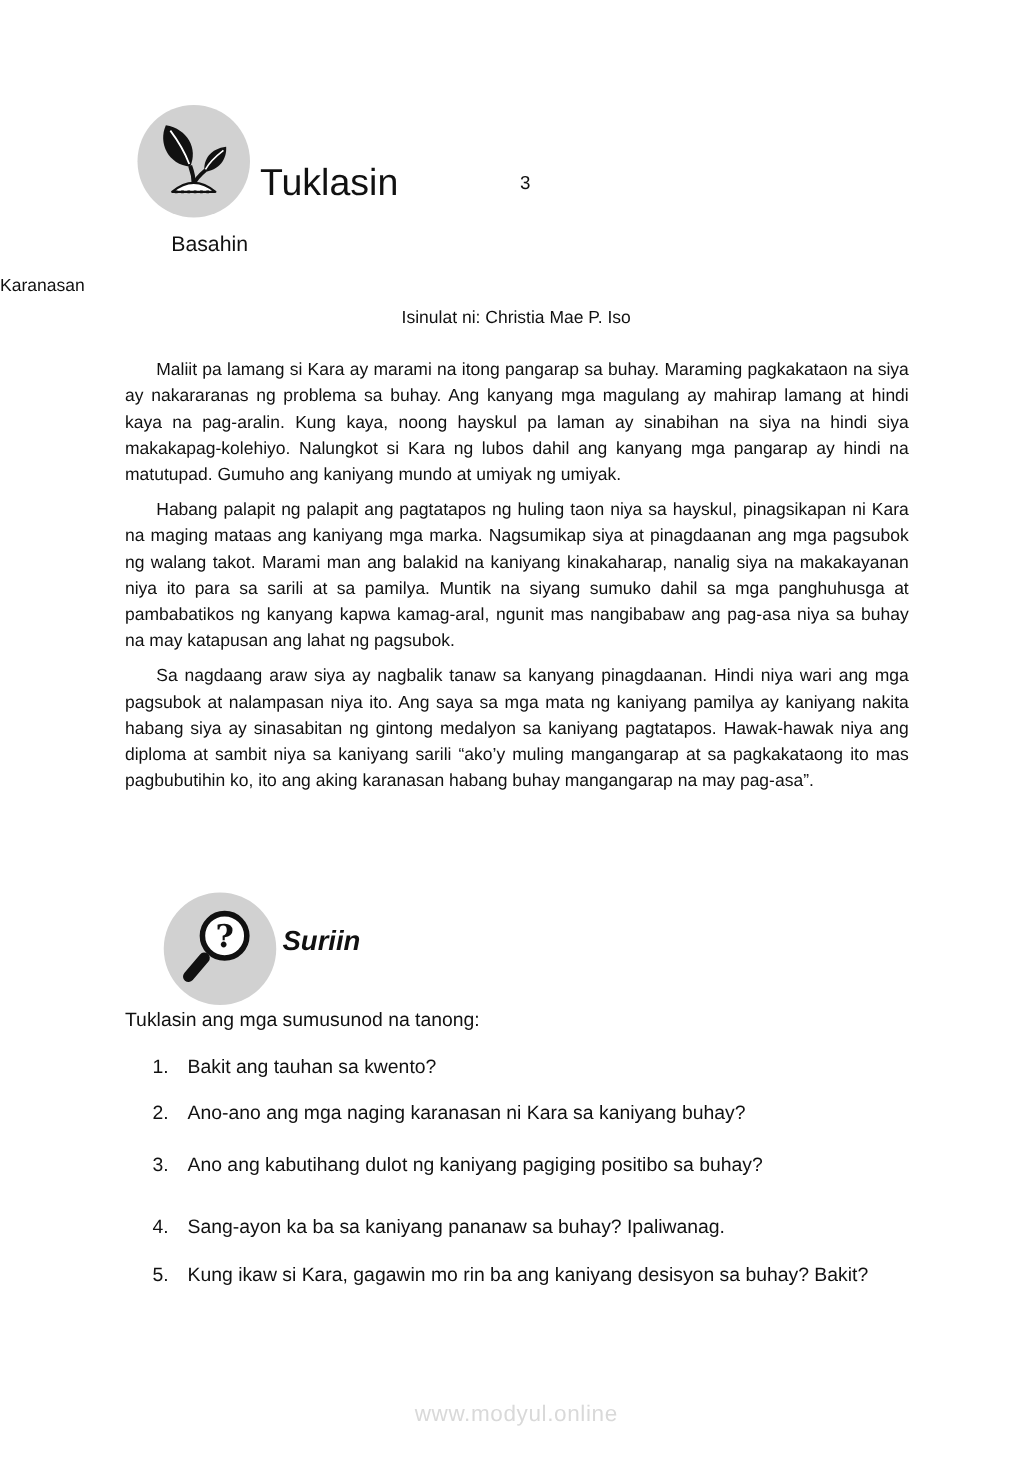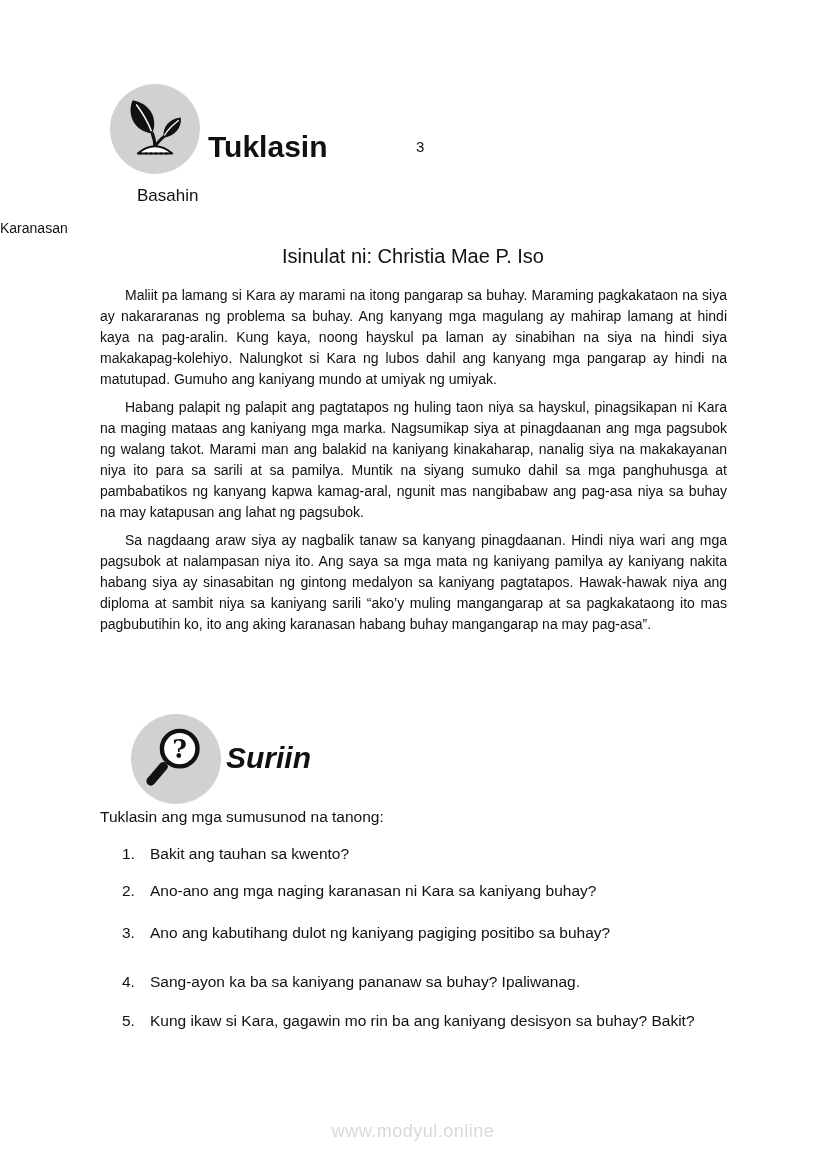--- a/index.html
+++ b/index.html
@@ -16,47 +16,47 @@
     width:90px; height:90px;
     border-radius:50%;
     background:#d1d1d1;
     display:flex; align-items:center; justify-content:center;
   }
   .header-icon-circle { left:110px; top:84px; }
   .suriin-icon-circle { left:131px; top:714px; }
 
   .tuklasin-title {
     position:absolute; left:208px; top:130px;
-    font-size:30px; font-weight:bold; margin:0; line-height:1.1;
+    font-size:30px; font-weight:normal; margin:0; line-height:1.1;
   }
   .page-number {
     position:absolute; left:416px; top:138px;
     font-size:15px;
   }
   .basahin-label {
     position:absolute; left:137px; top:186px;
     font-size:17px;
   }
   .story-title {
     position:absolute; left:0; top:220px; width:826px;
     text-align:left; font-size:14px; margin:0; font-weight:normal;
   }
   .story-byline {
     position:absolute; left:0; top:245px; width:826px;
-    text-align:center; font-size:20px;
+    text-align:center; font-size:14px;
   }
   .story-body {
     position:absolute; left:100px; top:285px; width:627px;
     font-size:14px; line-height:21px; text-align:justify;
   }
   .story-body p { margin:0 0 7px 0; text-indent:25px; }
 
   .suriin-title {
     position:absolute; left:226px; top:741px;
-    font-size:30px; font-weight:bold; font-style:italic; margin:0; line-height:1.1;
+    font-size:22px; font-weight:bold; font-style:italic; margin:0; line-height:1.1;
   }
   .instruction {
     position:absolute; left:100px; top:808px;
     font-size:15.5px;
   }
   .questions {
     position:absolute; left:100px; top:843px; width:627px;
     font-size:15.5px; line-height:21px;
   }
   .q-row { display:flex; align-items:flex-start; }

